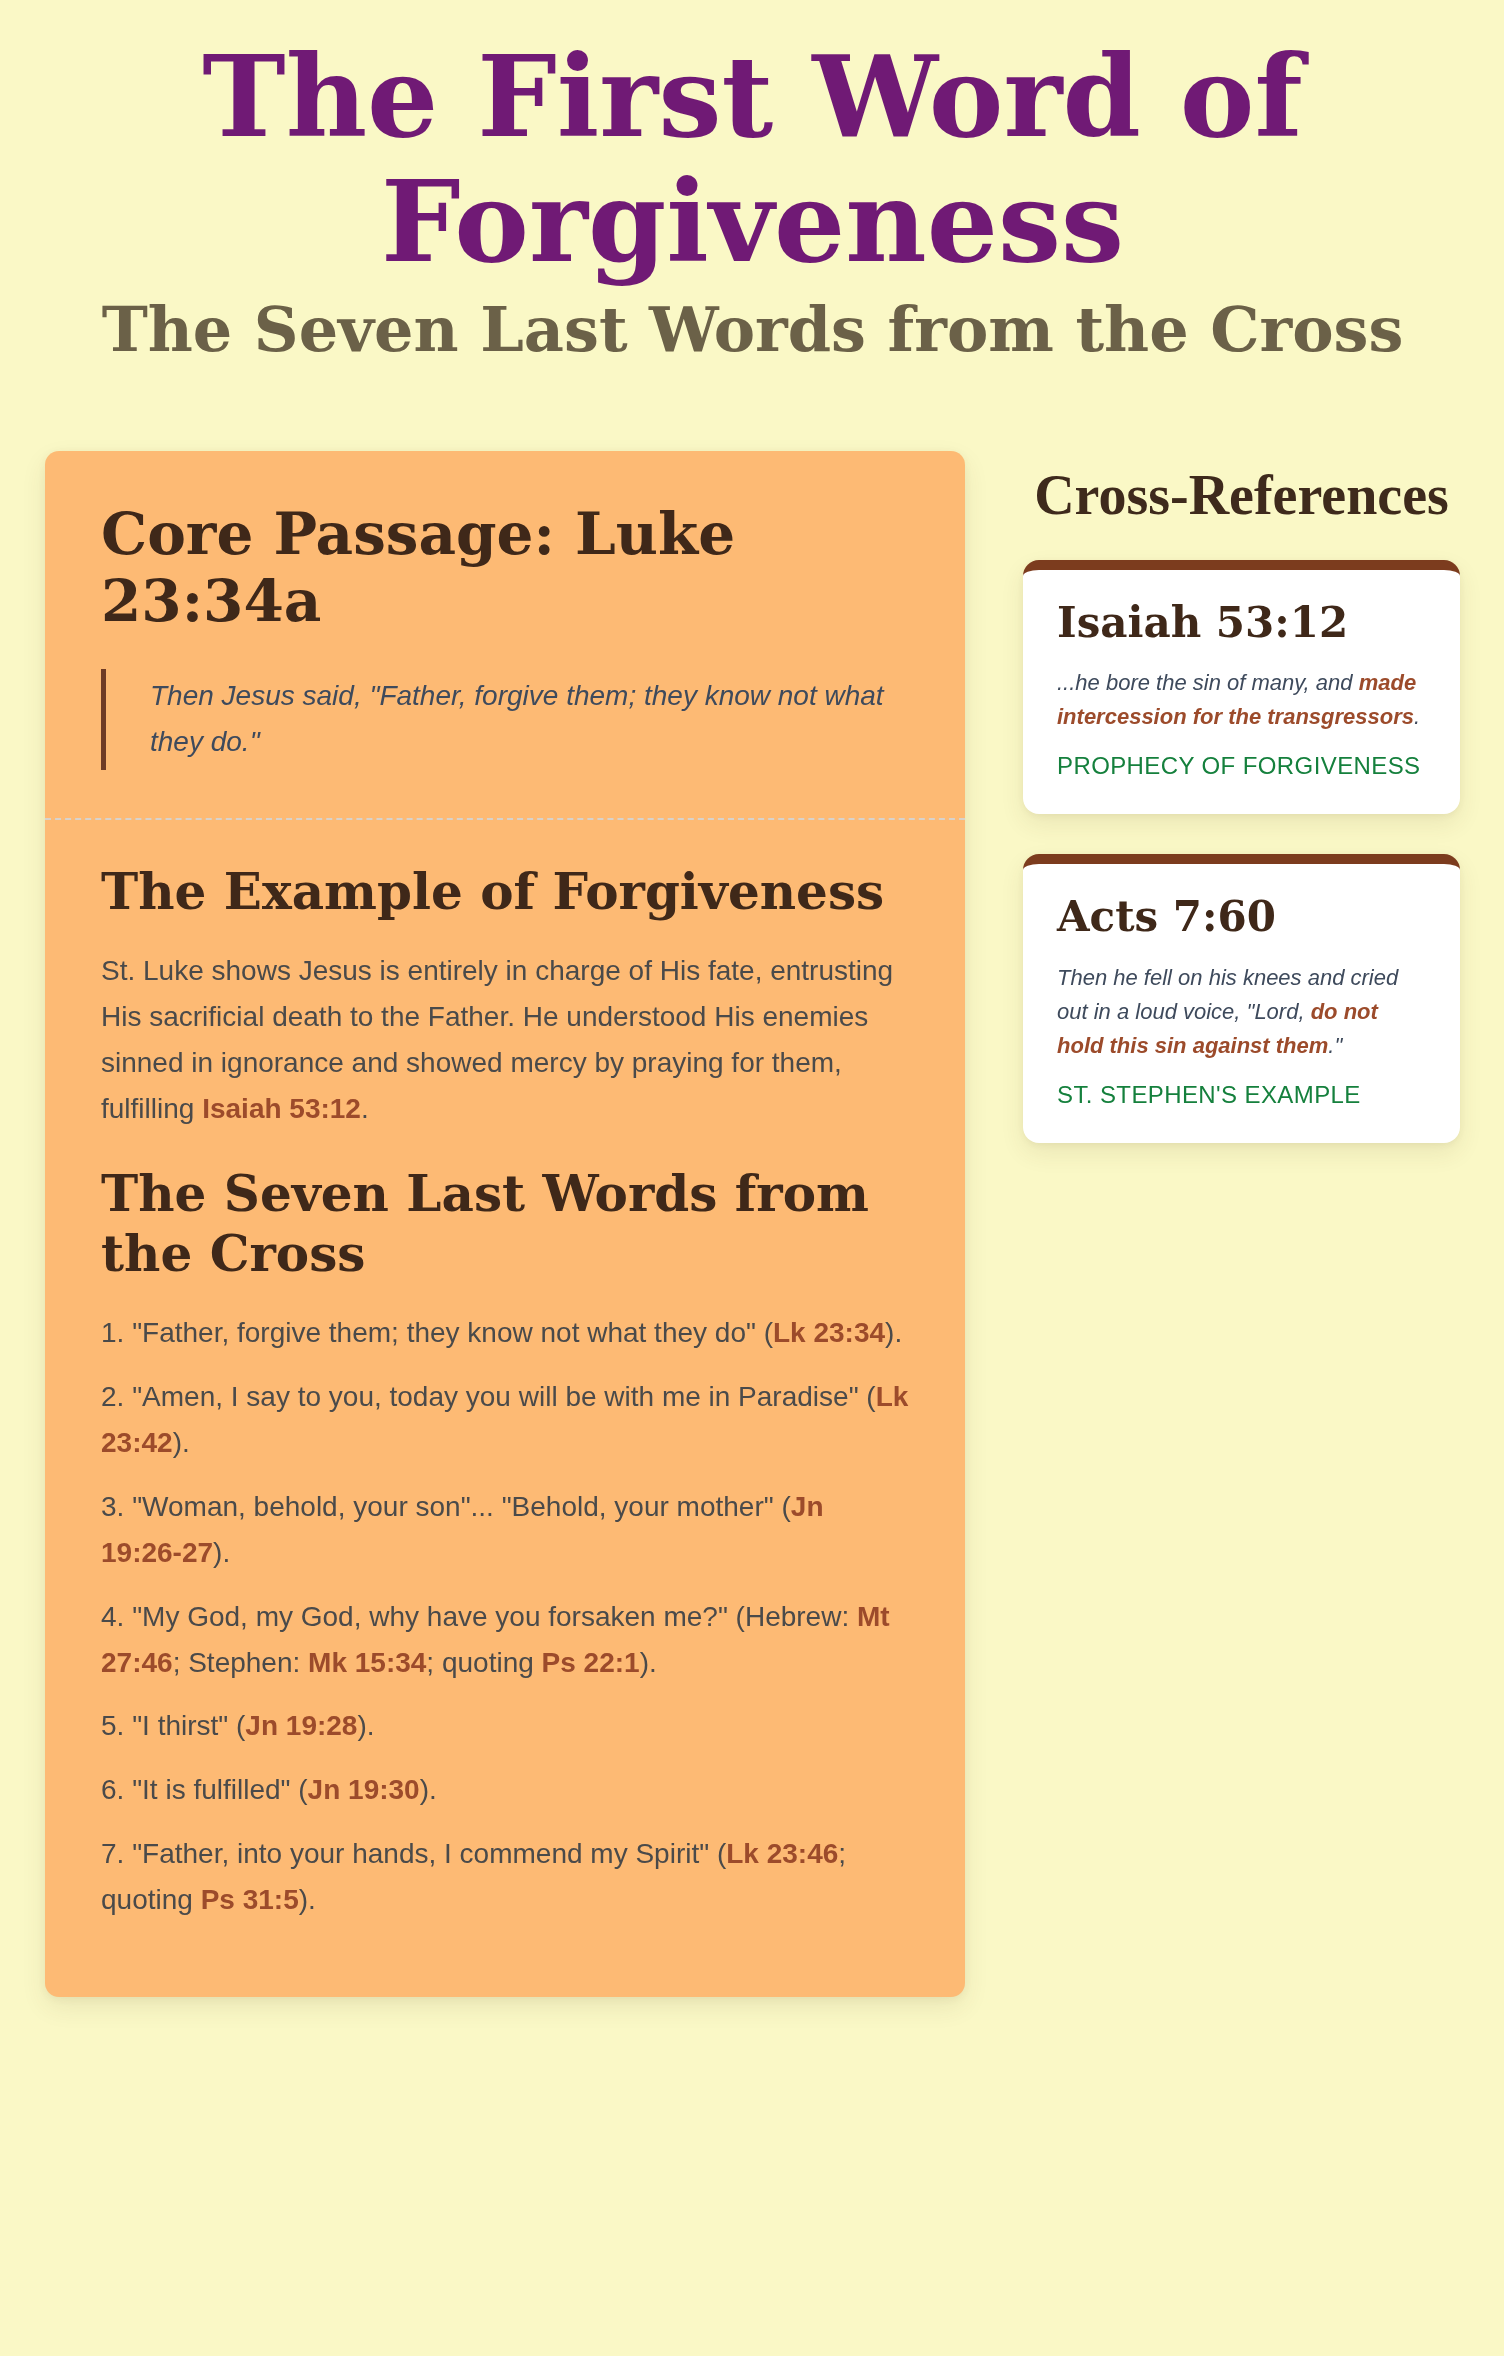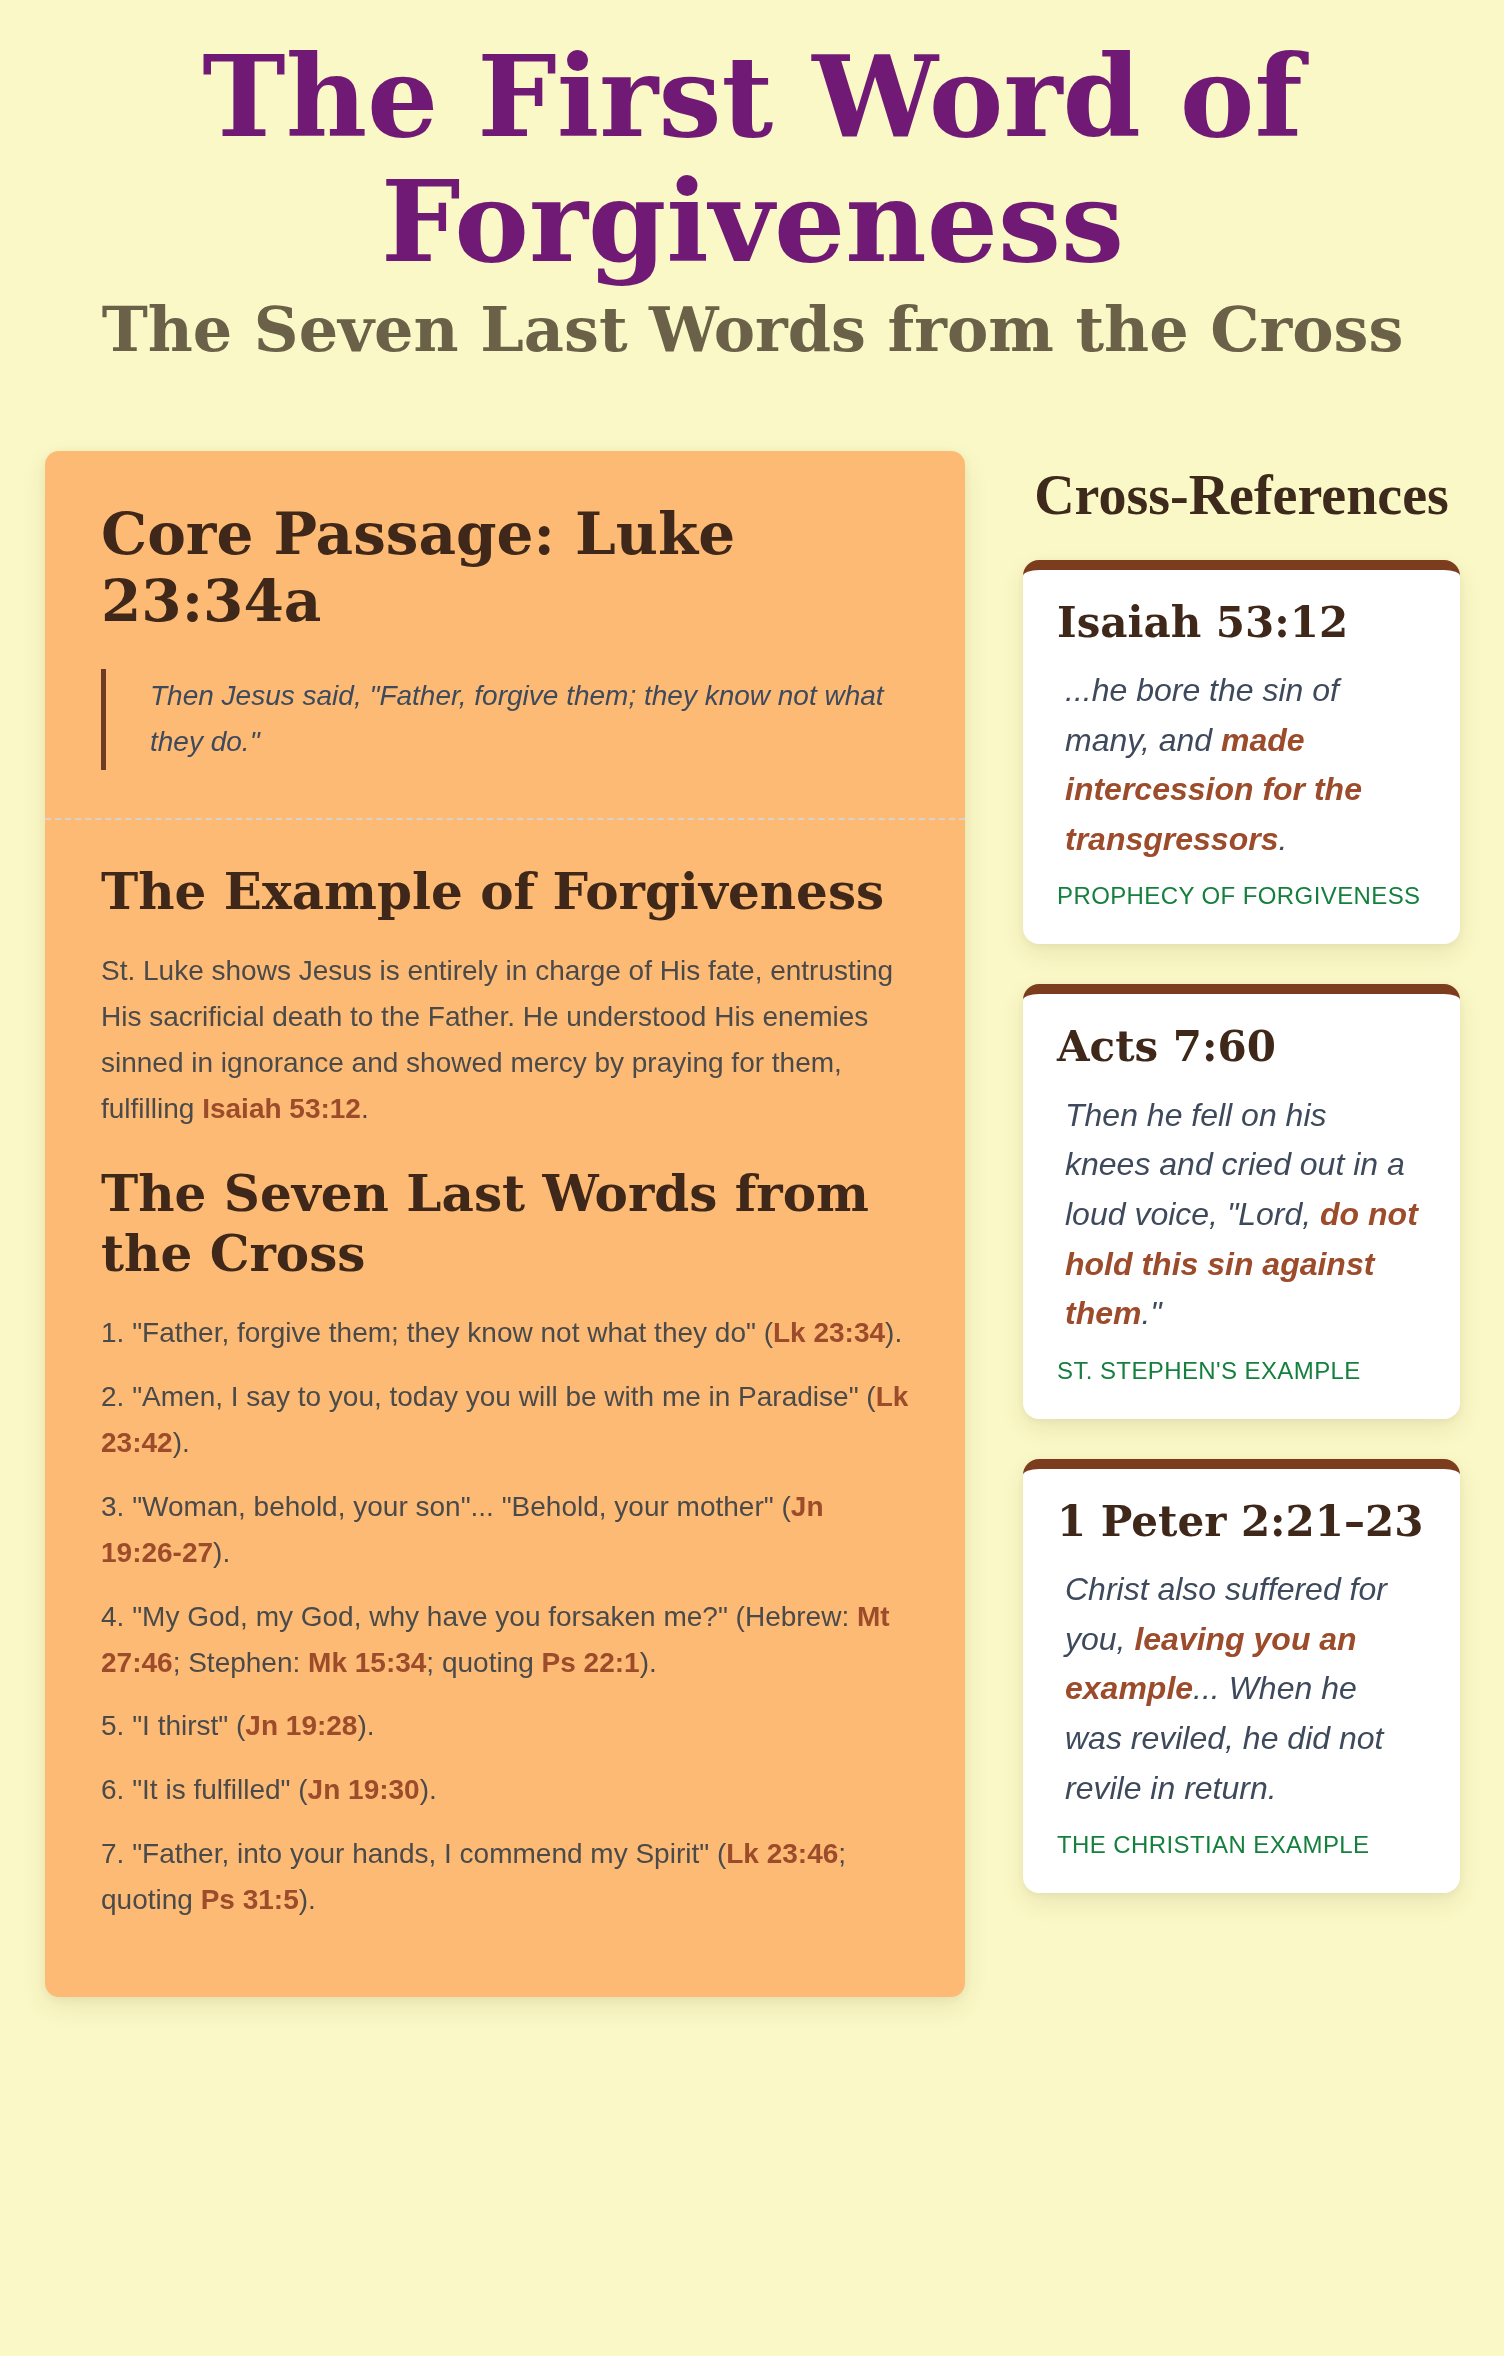--- a/index.html
+++ b/index.html
@@ -119,23 +119,23 @@
   h4.card-heading {
     font-family: "DejaVu Serif", serif;
     font-weight: 700;
     font-size: 42px;
     line-height: 1.2;
     color: #3F2819;
     margin: 0 0 18px;
   }
   p.card-quote {
     font-style: italic;
-    font-size: 32px;
+    font-size: 22px;
     line-height: 1.55;
-    margin: 8px;
+    margin: 0;
     color: #3E4A5C;
   }
   p.card-quote + p.card-quote { margin-top: 2px; }
   .em { color: #9C4B2B; font-weight: 700; }
   .card-label {
     margin-top: 18px;
     text-align: left;
     color: #15803d;
     font-weight: 400;
     font-size: 24px;
@@ -182,22 +182,17 @@
         <p class="card-quote"><span>...he bore the sin of many, and </span><span class="em">made intercession for the transgressors</span><span>.</span></p>
         <div class="card-label">PROPHECY OF FORGIVENESS</div>
       </div>
 
       <div class="xref-card">
         <h4 class="card-heading">Acts 7:60</h4>
         <p class="card-quote"><span>Then he fell on his knees and cried out in a loud voice, "Lord, </span><span class="em">do not hold this sin against them</span><span>."</span></p>
         <div class="card-label">ST. STEPHEN'S EXAMPLE</div>
       </div>
 
-      <div class="xref-card">
-        <h4 class="card-heading">1 Peter 2:21–23</h4>
-        <p class="card-quote"><span>Christ also suffered for you, </span><span class="em">leaving you an example</span><span>... When he was reviled, he did not revile in return.</span></p>
-        <div class="card-label">THE CHRISTIAN EXAMPLE</div>
-      </div>
 
     </aside>
 
   </div>
 </div>
 
 </body></html>

